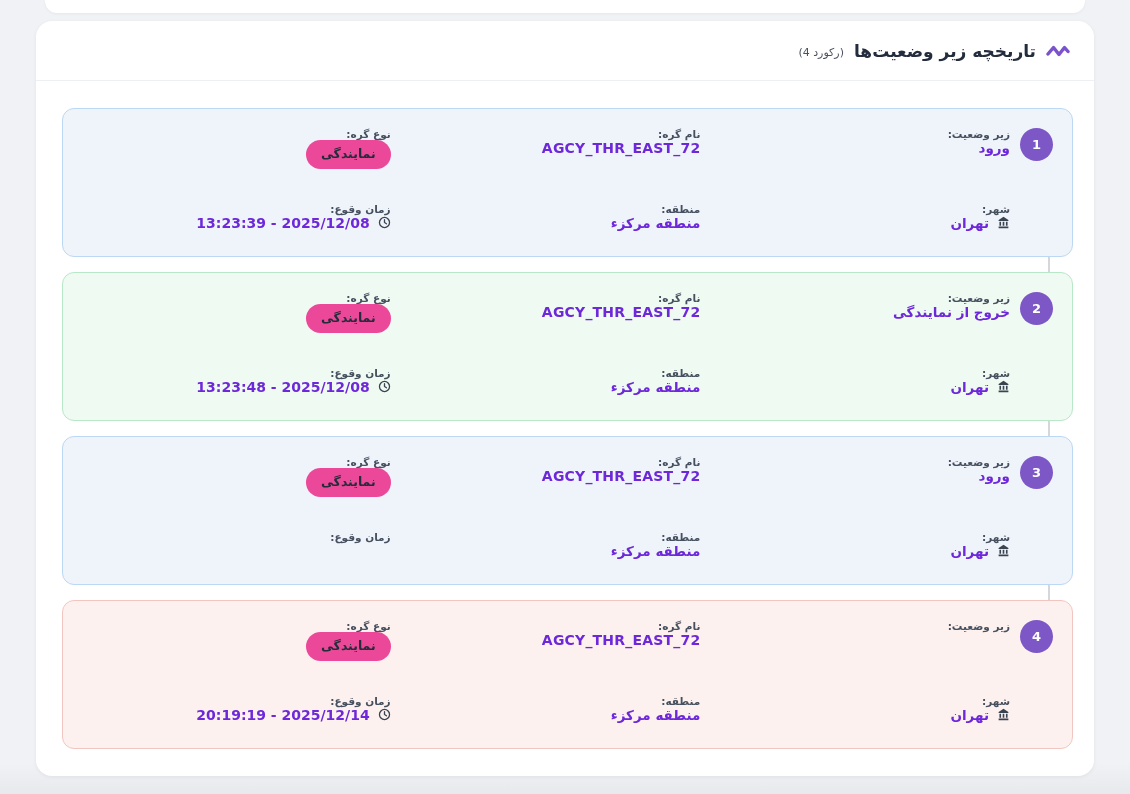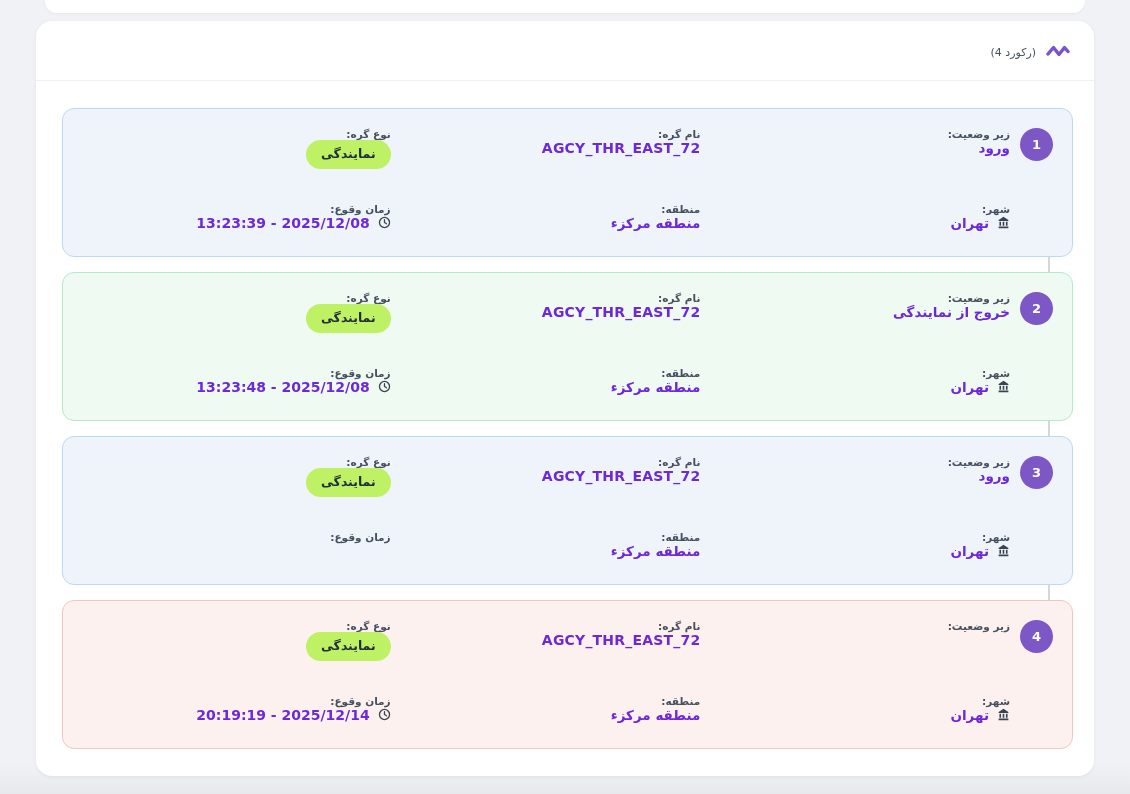--- a/index.html
+++ b/index.html
@@ -44,21 +44,21 @@
   }
   .cell { display:flex; flex-direction:column; text-align:right; }
   .cell-label { font-size:10.5px; font-weight:600; color:#46505f; }
   .cell-value { font-size:13.5px; font-weight:bold; color:#6d28d9; }
   .value-row { display:flex; align-items:center; gap:8px; }
   .ltr { direction:ltr; unicode-bidi:isolate;text-align:right; }
   .mono-name { font-size:14px; letter-spacing:.2px; }
   .time-value { font-size:14px; }
   .pill {
     display:inline-flex; align-self:flex-start;
-    background:#bef264; color:#232c3a;
+    background:#ec4899; color:#232c3a;
     font-size:12.5px; font-weight:600;
     padding:8px 15px; border-radius:17px; line-height:1;
   }
   .connector {
     width:2px; height:15px; background:#d4d7dc; margin-right:23px;
   }
   .icon { display:inline-flex; flex:none; }
 </style>
 </head>
 <body>
@@ -66,20 +66,21 @@
 <div class="top-strip"></div>
 
 <div class="panel">
 
   <div class="panel-header">
     <span class="icon">
       <svg width="24" height="16" viewBox="0 0 24 16">
           <polyline points="2,11 7.5,4.5 13,11.5 18.5,4.5 22,8.5" fill="none" stroke="#7a52cc" stroke-width="3.4" stroke-linecap="round" stroke-linejoin="round"></polyline>
         </svg>
     </span>
+    <span class="panel-title">تاریخچه زیر وضعیت‌ها</span>
     <span class="record-count ltr">(4 رکورد)</span>
   </div>
 
   <div class="cards-area">
 
     <div class="status-card card--blue">
       <div class="index-badge ltr">1</div>
       <div class="card-grid">
         <div class="cell">
           <span class="cell-label">زیر وضعیت:</span>

